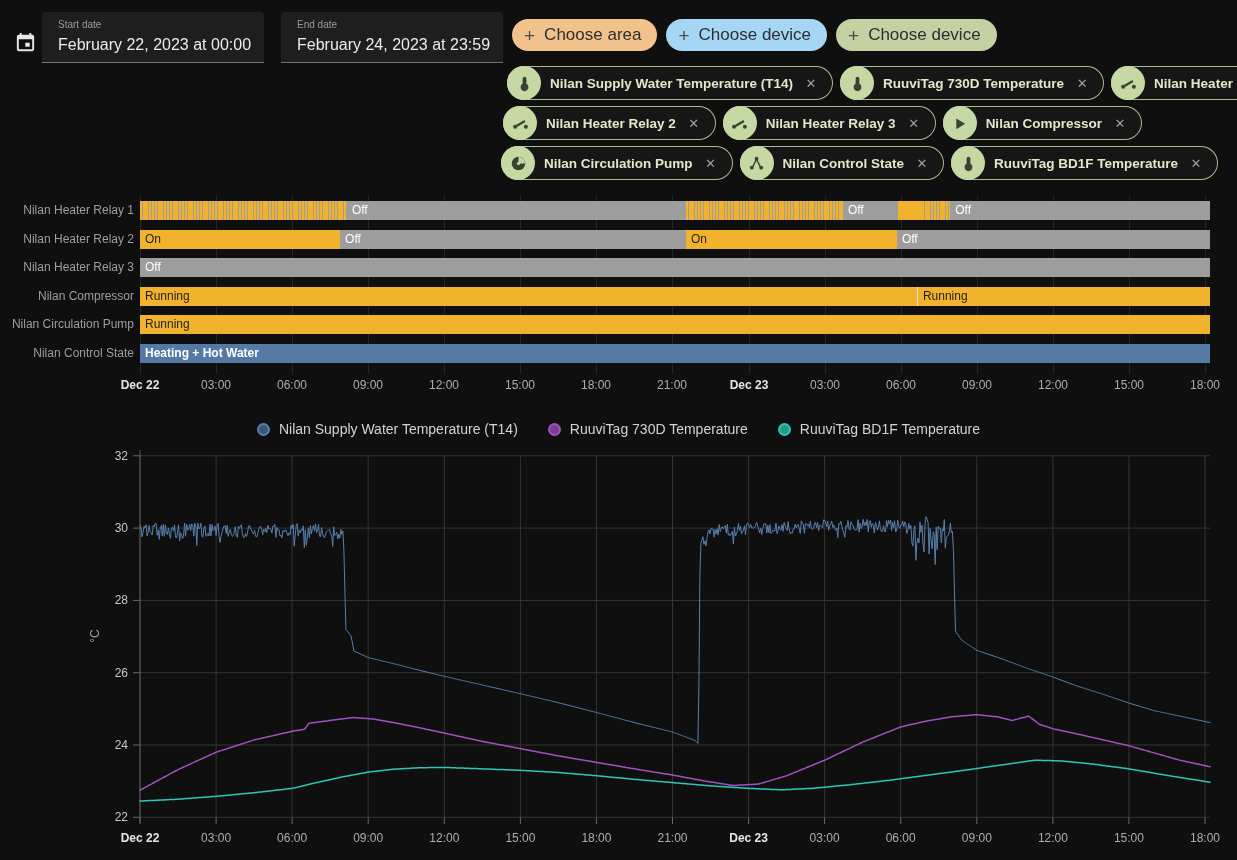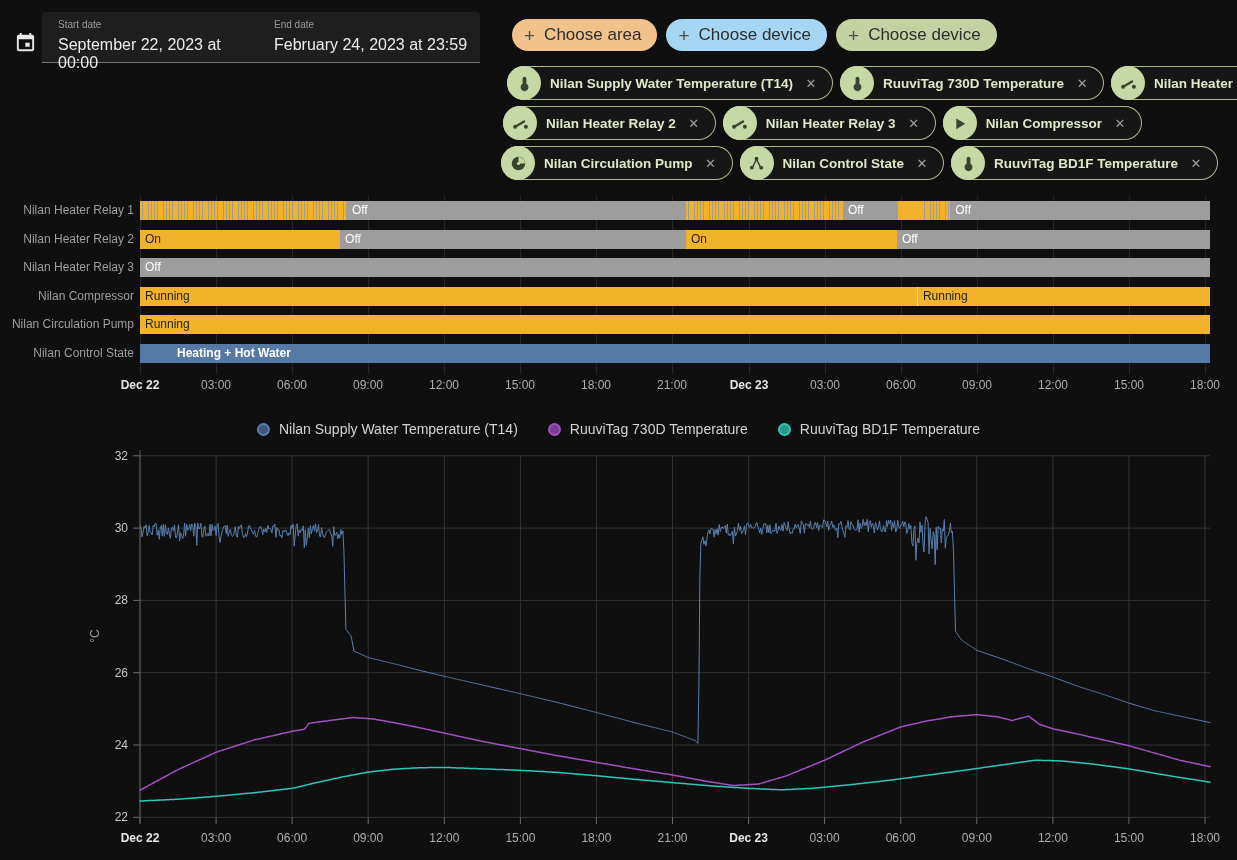--- a/index.html
+++ b/index.html
@@ -10,21 +10,21 @@
 
   
   .cal-btn { position:absolute; left:10px; top:27px; width:30px; height:30px;
              display:flex; align-items:center; justify-content:center; cursor:pointer; }
   .cal-btn svg { width:23px; height:23px; fill:#e7e7e7; }
 
   .datefield { position:absolute; top:12px; width:222px; height:51px; background:#1e1e1e;
                border-radius:4px 4px 0 0; border-bottom:1px solid #757575; cursor:pointer; }
   .datefield .df-label { position:absolute; left:16px; top:7px; font-size:10px; color:#9b9b9b; }
   .datefield .df-value { position:absolute; left:16px; top:24px; font-size:16px; color:#ebebeb; }
-  #start-date { left:42px; } #end-date { left:258px; }
+  #start-date { left:42px; } #end-date { left:281px; }
 
   .choose-row { position:absolute; left:512px; top:19px; display:flex; gap:9px; }
   .cchip { height:32px; border-radius:16px; display:inline-flex; align-items:center;
            padding:0 16px 0 12px; cursor:pointer; }
   .cchip .plus { font-size:19px; color:#4c4c4c; margin-right:9px; font-weight:400; line-height:1; }
   .cchip .clabel { font-size:17px; font-weight:500; color:#2e2e2e; }
 
   .echip-row { position:absolute; display:flex; gap:7px; }
   .echip { height:34px; display:inline-flex; align-items:center; background:#161616;
            border:1px solid rgba(199,216,160,0.85); border-radius:17px; padding-right:10px; cursor:pointer; }
@@ -37,21 +37,21 @@
 
   
   .tl-grid { position:absolute; top:196px; width:1px; height:178px; background:#262626; }
   .tl-row-label { position:absolute; left:0; width:134px; height:19px; line-height:19px;
                   font-size:12px; color:#9e9e9e; text-align:right; white-space:nowrap; }
   .tl-row { position:absolute; left:0; width:1237px; height:19px; }
   .seg { position:absolute; top:0; height:19px; overflow:hidden; white-space:nowrap; }
   .seg span { display:block; line-height:19px; font-size:12px; font-weight:500; padding-left:5px; }
   .seg-on   { background:#f2b32c; } .seg-on span { color:#1f1f1f; }
   .seg-off  { background:#9d9d9d; } .seg-off span { color:#ffffff; }
-  .seg-blue { background:#5579a4;padding-left:32px; } .seg-blue span { color:#ffffff; font-weight:bold; }
+  .seg-blue { background:#5579a4; } .seg-blue span { color:#ffffff; font-weight:bold; }
   .seg-striped { background:
       repeating-linear-gradient(90deg, #f2b32c 0 2px, rgba(0,0,0,0) 2px 3px),
       repeating-linear-gradient(90deg, #f2b32c 0 1px, rgba(0,0,0,0) 1px 5px),
       #9d9d9d; }
   .seg-divider { border-left:1px solid #e3e3e3; }
   .axis-tick { position:absolute; width:70px; margin-left:-35px; text-align:center;
                font-size:12px; color:#aeaeae; }
   .axis-tick.bold { color:#e6e6e6; font-weight:bold; }
 
   
@@ -68,21 +68,21 @@
 
   <div class="cal-btn">
     <svg viewBox="0 0 24 24">
       <path d="M19 4h-1V2h-2v2H8V2H6v2H5c-1.1 0-2 .9-2 2v13c0 1.1.9 2 2 2h14c1.1 0 2-.9 2-2V6c0-1.1-.9-2-2-2zm0 15H5V8.5h14V19z"></path>
       <rect x="11.8" y="12.2" width="4.6" height="4.2"></rect>
     </svg>
   </div>
 
   <div class="datefield" id="start-date">
     <div class="df-label">Start date</div>
-    <div class="df-value">September 22, 2023 at 00:00</div>
+    <div class="df-value">February 22, 2023 at 00:00</div>
   </div>
   <div class="datefield" id="end-date">
     <div class="df-label">End date</div>
     <div class="df-value">February 24, 2023 at 23:59</div>
   </div>
 
   <div class="choose-row" id="choose-row">
       <div class="cchip" style="background: rgb(242, 194, 140);">
         <span class="plus">+</span>
         <span class="clabel">Choose area</span>

